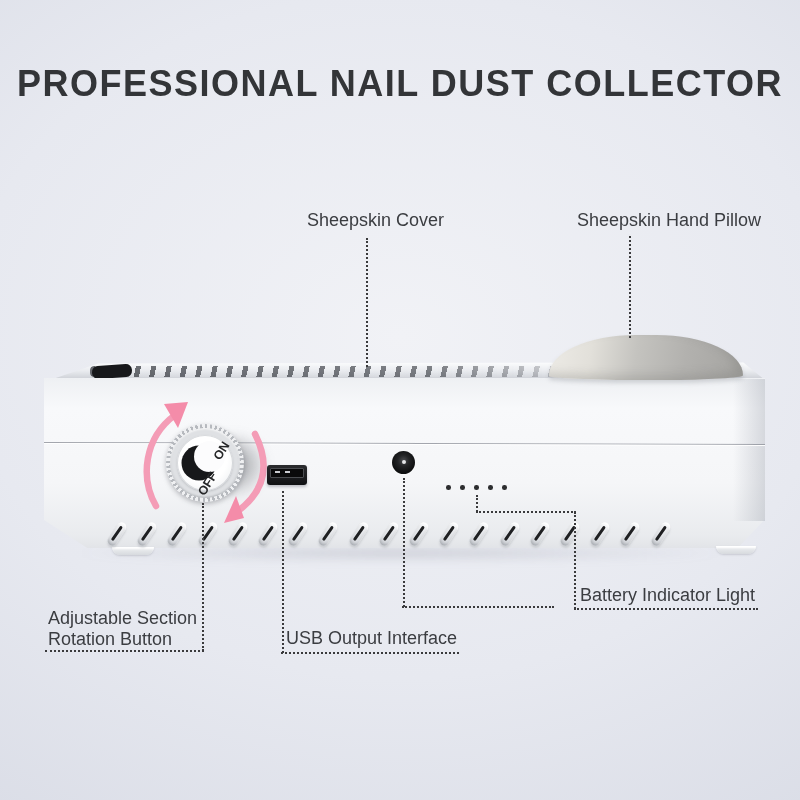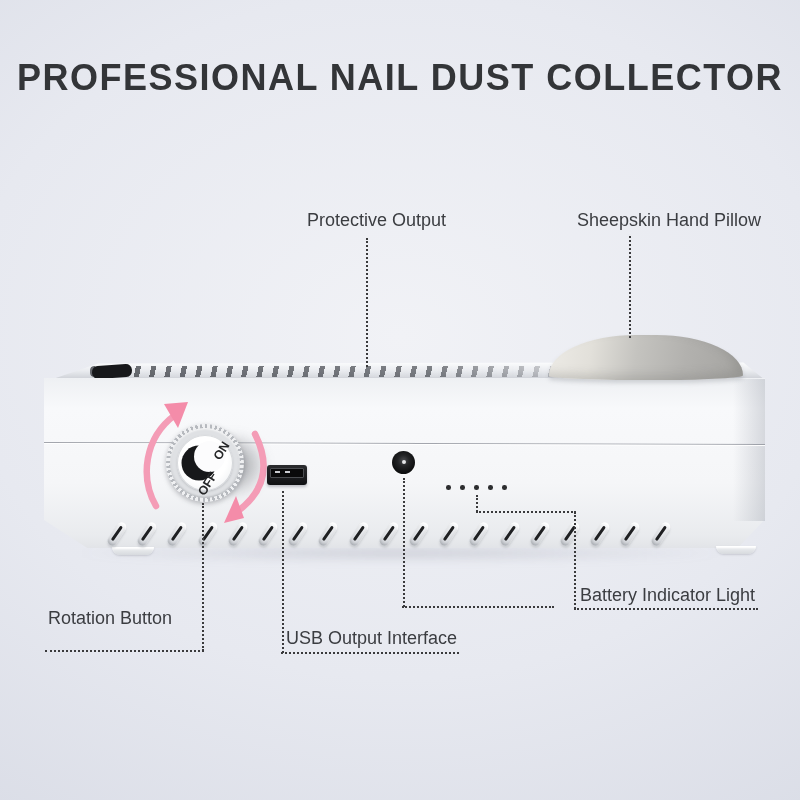--- a/index.html
+++ b/index.html
@@ -2,21 +2,21 @@
 <html><head>
 <meta charset="utf-8">
 <style>
   html,body{margin:0;padding:0;}
   body{width:800px;height:800px;overflow:hidden;font-family:"Liberation Sans","DejaVu Sans",sans-serif;}
   .stage{position:relative;width:800px;height:800px;
     background:radial-gradient(120% 95% at 50% 42%, #f1f2f6 0%, #e7e9f0 45%, #d8dbe5 82%, #cdd1dd 100%);}
   .abs{position:absolute;}
 
   
-  .title{top:57px;left:0;width:800px;text-align:center;font-size:36px;font-weight:700;
+  .title{top:63px;left:0;width:800px;text-align:center;font-size:36px;font-weight:700;
     letter-spacing:1.5px;color:#333538;transform:scaleX(1.0);white-space:nowrap;}
   .callout{font-size:18px;color:#3b3d41;white-space:nowrap;}
   .callout.two-line{line-height:21px;}
 
   
   .dl-v{width:0;border-left:2px dotted #3a3a3c;}
   .dl-h{height:0;border-top:2px dotted #3a3a3c;}
 
   
   .ground-shadow{left:70px;top:545px;width:660px;height:16px;border-radius:50%;
@@ -77,21 +77,21 @@
     box-shadow:inset 0 2px 2px rgba(255,255,255,.9),inset 0 -2px 3px rgba(125,128,135,.45),1px 2px 2px rgba(150,153,160,.3);}
   .vent-slash{position:absolute;left:3px;top:4px;width:3px;height:17px;border-radius:2px;background:#1f2022;transform:rotate(2deg);}
 </style>
 </head>
 <body>
 
 <div class="stage">
 
   <div class="abs title">PROFESSIONAL NAIL DUST COLLECTOR</div>
 
-  <div class="abs callout" style="left:307px;top:210px;">Protective Output</div>
+  <div class="abs callout" style="left:307px;top:210px;">Sheepskin Cover</div>
   <div class="abs callout" style="left:577px;top:210px;">Sheepskin Hand Pillow</div>
 
   <div class="abs ground-shadow"></div>
   <div class="abs top-strip"></div>
   <div class="abs slats"></div>
   <div class="abs strip-blob"></div>
   <div class="abs body-face"></div>
   <div class="abs right-shade"></div>
   <div class="abs seam-dark"></div>
   <div class="abs seam-light"></div>
@@ -201,17 +201,18 @@
   <div class="abs dl-v" style="left:282px;top:491px;height:162px;"></div>
   <div class="abs dl-h" style="left:281px;top:652px;width:178px;"></div>
   <div class="abs dl-v" style="left:403px;top:478px;height:129px;"></div>
   <div class="abs dl-h" style="left:402px;top:606px;width:152px;"></div>
   <div class="abs dl-v" style="left:476px;top:495px;height:17px;"></div>
   <div class="abs dl-h" style="left:476px;top:511px;width:100px;"></div>
   <div class="abs dl-v" style="left:574px;top:512px;height:97px;"></div>
   <div class="abs dl-h" style="left:574px;top:608px;width:184px;"></div>
 
   <div class="abs callout two-line" style="left:48px;top:608px;">
+    <div>Adjustable Section</div>
     <div>Rotation Button</div>
   </div>
   <div class="abs callout" style="left:286px;top:628px;">USB Output Interface</div>
   <div class="abs callout" style="left:580px;top:585px;text-align:center;">Battery Indicator Light</div>
 </div>
 
 </body></html>

